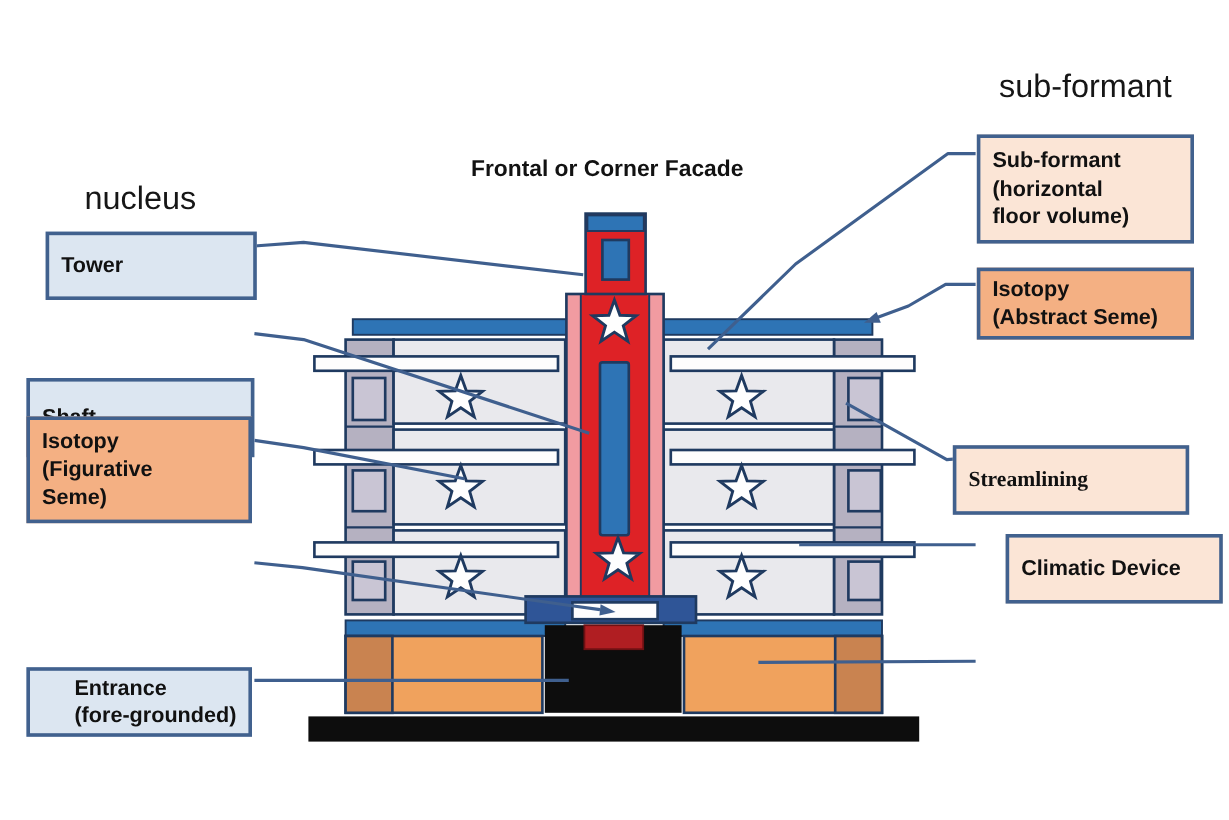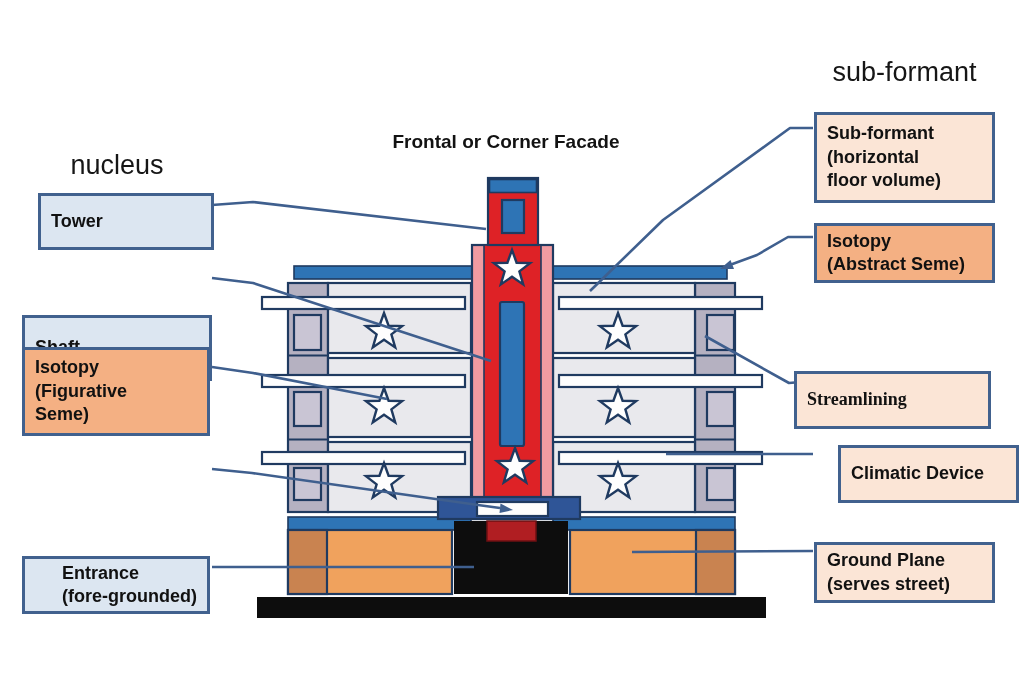--- a/index.html
+++ b/index.html
@@ -140,16 +140,14 @@
   <div class="label-box bg-blue" style="left:22px;top:556px;width:188px;height:58px;padding-left:37px;">Entrance
 (fore-grounded)</div>
 
   <div class="label-box bg-peach" style="left:814px;top:112px;width:181px;height:91px;">Sub-formant
 (horizontal
 floor volume)</div>
   <div class="label-box bg-orange" style="left:814px;top:223px;width:181px;height:60px;">Isotopy
 (Abstract Seme)</div>
   <div class="label-box bg-peach" style="left:794px;top:371px;width:197px;height:58px;font-family:Liberation Serif, serif;">Streamlining</div>
   <div class="label-box bg-peach" style="left:814px;top:445px;width:181px;height:58px;margin-left:24px;">Climatic Device</div>
-  <div class="label-box bg-peach" style="left:814px;top:542px;width:181px;height:61px;">Ground Plane
-(serves street)</div>
 
 </div>
 
 </body></html>

